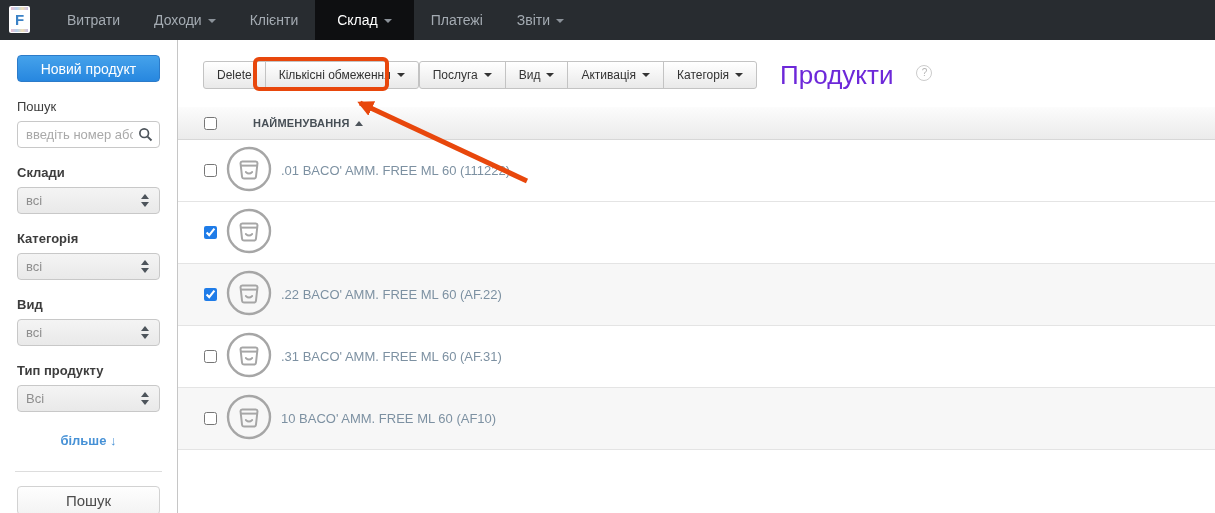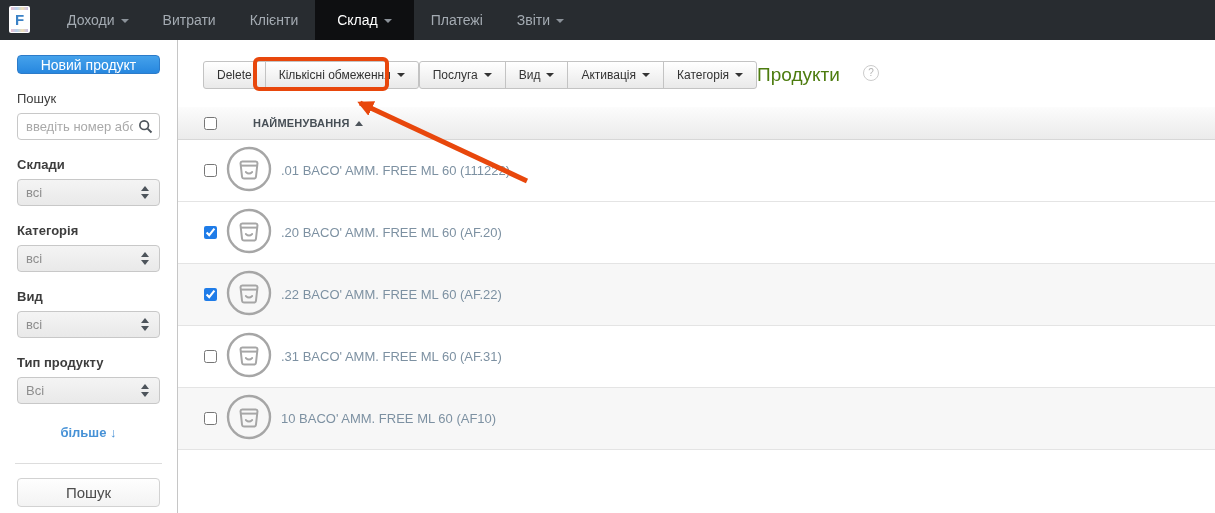--- a/index.html
+++ b/index.html
@@ -40,21 +40,21 @@
     border-top:4px solid #8b9299;
   }
   .caret.dark { border-top-color:#333; vertical-align:2px; }
 
   
   .sidebar {
     position:absolute; top:40px; left:0; width:178px; height:473px;
     background:#fff; border-right:1px solid #c6c6c6; padding:15px 17px 0 17px;
   }
   .btn-primary {
-    display:block; width:100%; height:19px; border:1px solid #2c7bc9;
+    display:block; width:100%; height:27px; border:1px solid #2c7bc9;
     border-radius:4px; background:linear-gradient(#45a2eb,#2787df);
     color:#fff; font-size:14px; font-family:inherit; cursor:pointer;
   }
   .side-label { font-size:13px; color:#3d3d3d; margin:17px 0 7px; }
   .side-label.bold { font-weight:bold; }
   .search-wrap { position:relative; }
   .side-input {
     width:100%; height:27px; border:1px solid #c8c8c8; border-radius:4px;
     padding:0 26px 0 8px; font-size:13px; color:#555; font-family:inherit;
   }
@@ -91,21 +91,21 @@
   .btn-group + .btn-group { }
   .tb-btn {
     height:28px; padding:0 13px; background:linear-gradient(#fff,#e9e9e9);
     border:1px solid #c3c3c3; font-size:12px; color:#333;
     font-family:inherit; cursor:pointer; white-space:nowrap;
   }
   .btn-group .tb-btn + .tb-btn { margin-left:-1px; }
   .btn-group .tb-btn:first-child { border-radius:3px 0 0 3px; }
   .btn-group .tb-btn:last-child  { border-radius:0 3px 3px 0; }
   .btn-group .tb-btn:only-child  { border-radius:3px; }
-  .page-title { font-size:19px; color:#4d7c0f; }
+  .page-title { font-size:26px; color:#6d28d9; margin-left:23px; }
   .help-icon {
     width:16px; height:16px; border:1px solid #ccc; border-radius:50%;
     color:#b5b5b5; font-size:10px; line-height:14px; text-align:center;
     margin-left:23px; margin-top:-4px; cursor:pointer;
   }
 
   
   .tbl-header {
     margin-top:18px; height:33px; background:linear-gradient(#fcfcfc,#ebebeb);
     border-bottom:1px solid #d7d7d7; display:flex; align-items:center;
@@ -141,22 +141,22 @@
 </head>
 <body>
 
 <div class="page">
 
   <div class="navbar">
     <div class="logo-box">
       <span>F</span>
     </div>
     <div class="nav-items">
+      <div class="nav-item"><span>Витрати</span></div>
       <div class="nav-item"><span>Доходи</span><span class="caret"></span></div>
-      <div class="nav-item"><span>Витрати</span></div>
       <div class="nav-item"><span>Клієнти</span></div>
       <div class="nav-item active"><span>Склад</span><span class="caret"></span></div>
       <div class="nav-item"><span>Платежі</span></div>
       <div class="nav-item"><span>Звіти</span><span class="caret"></span></div>
     </div>
   </div>
 
   <div class="sidebar">
     <button class="btn-primary">Новий продукт</button>
 
@@ -253,21 +253,20 @@
       <div class="trow">
         <input type="checkbox" checked="" style="">
         <span class="prod-icon">
           <svg width="46" height="46" viewBox="0 0 46 46">
               <circle cx="23" cy="23" r="21" fill="none" stroke="#a6a6a6" stroke-width="2.4"></circle>
               <path d="M16.2 15.5 h13.6 q1.6 0 1.7 1.6 l-1.5 13.4 q-0.2 2.1 -2.3 2.1 h-9.4 q-2.1 0 -2.3 -2.1 L14.5 17.1 q0.1 -1.6 1.7 -1.6 z" fill="none" stroke="#a6a6a6" stroke-width="2"></path>
               <path d="M14.2 19.6 h17.6" stroke="#a6a6a6" stroke-width="2" fill="none"></path>
               <path d="M19.8 26 q3.2 3.1 6.4 0" stroke="#a6a6a6" stroke-width="1.8" fill="none" stroke-linecap="round"></path>
             </svg>
         </span>
-        <span class="prod-name">.20 BACO' AMM. FREE ML 60 (AF.20)</span>
       </div>
       <div class="trow alt">
         <input type="checkbox" checked="" style="">
         <span class="prod-icon">
           <svg width="46" height="46" viewBox="0 0 46 46">
               <circle cx="23" cy="23" r="21" fill="none" stroke="#a6a6a6" stroke-width="2.4"></circle>
               <path d="M16.2 15.5 h13.6 q1.6 0 1.7 1.6 l-1.5 13.4 q-0.2 2.1 -2.3 2.1 h-9.4 q-2.1 0 -2.3 -2.1 L14.5 17.1 q0.1 -1.6 1.7 -1.6 z" fill="none" stroke="#a6a6a6" stroke-width="2"></path>
               <path d="M14.2 19.6 h17.6" stroke="#a6a6a6" stroke-width="2" fill="none"></path>
               <path d="M19.8 26 q3.2 3.1 6.4 0" stroke="#a6a6a6" stroke-width="1.8" fill="none" stroke-linecap="round"></path>
             </svg>

